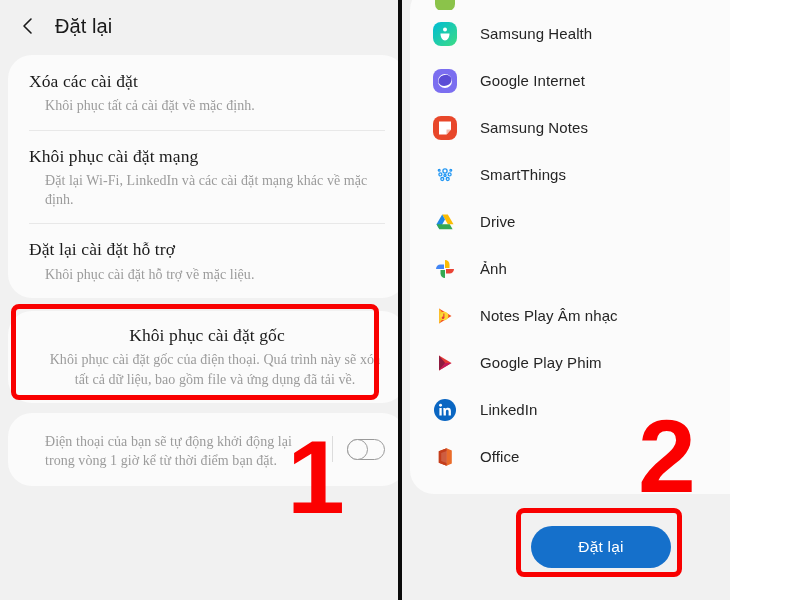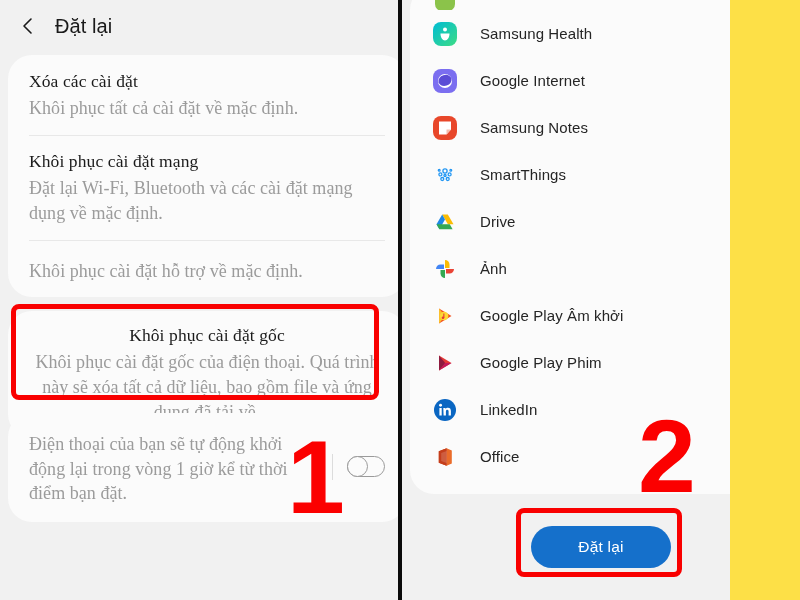--- a/index.html
+++ b/index.html
@@ -5,21 +5,21 @@
   * { box-sizing: border-box; margin: 0; padding: 0; }
   html, body {
     width: 800px; height: 600px;
     background: #000;
     font-family: "Liberation Sans", sans-serif;
     overflow: hidden;
   }
   .screenshot {
     position: relative;
     width: 800px; height: 600px;
-    background: #fde047;
+    background: #ffffff;
   }
 
   
   .panel-left {
     position: absolute;
     left: 0; top: 0;
     width: 398px; height: 600px;
     background: #f1f1f1;
     overflow: hidden;
   }
@@ -83,25 +83,26 @@
     height: 1px;
     background: #e8e8e8;
   }
   .setting-title {
     font-size: 17.5px;
     color: #1b1b1b;
     line-height: 1.28;
     letter-spacing: .1px;
   }
   .setting-desc {
-    font-size: 18px;
+    font-size: 14px;
     color: #9b9b9b;
     line-height: 1.37;
     margin-top: 4px;
     letter-spacing: .05px;
+    margin-left: 16px;
   }
 
   
   .card-reset {
     position: absolute;
     left: 0; top: 311px;
     width: 398px;
   }
   .card-reset .setting-row { padding: 13px 21px 14px 21px; text-align: center; }
 
@@ -244,24 +245,25 @@
       <span class="header-title">Đặt lại</span>
     </div>
 
     <div class="card card-main">
       <div class="setting-row">
         <div class="setting-title">Xóa các cài đặt</div>
         <div class="setting-desc">Khôi phục tất cả cài đặt về mặc định.</div>
       </div>
       <div class="setting-row">
         <div class="setting-title">Khôi phục cài đặt mạng</div>
-        <div class="setting-desc">Đặt lại Wi-Fi, Bluetooth và các cài đặt mạng dụng về mặc định.</div>
+        <div class="setting-desc">Đặt lại Wi-Fi, LinkedIn và các cài đặt mạng khác về mặc định.</div>
       </div>
       <div class="setting-row">
-        <div class="setting-desc">Khôi phục cài đặt hỗ trợ về mặc định.</div>
+        <div class="setting-title">Đặt lại cài đặt hỗ trợ</div>
+        <div class="setting-desc">Khôi phục cài đặt hỗ trợ về mặc liệu.</div>
       </div>
     </div>
 
     <div class="card card-reset">
       <div class="setting-row">
         <div class="setting-title">Khôi phục cài đặt gốc</div>
         <div class="setting-desc">Khôi phục cài đặt gốc của điện thoại. Quá trình này sẽ xóa tất cả dữ liệu, bao gồm file và ứng dụng đã tải về.</div>
       </div>
     </div>
 
@@ -379,21 +381,21 @@
       <div class="app-row">
         <span class="app-icon">
           <svg width="26" height="26" viewBox="0 0 26 26">
             <path d="M7 5.5 19.5 13 7 20.5z" fill="#f4511e"></path>
             <path d="M7 5.5 13.2 13 7 20.5z" fill="#fbc02d"></path>
             <circle cx="12.2" cy="13" r="4.2" fill="#fdd835"></circle>
             <path d="M11.3 10.6h1.1v4.1h-1.1z" fill="#e53935"></path>
             <circle cx="11" cy="14.8" r="1.3" fill="#e53935"></circle>
           </svg>
         </span>
-        <span class="app-label">Google Play Âm khởi</span>
+        <span class="app-label">Notes Play Âm nhạc</span>
       </div>
 
       <div class="app-row">
         <span class="app-icon">
           <svg width="26" height="26" viewBox="0 0 26 26">
             <path d="M7 5.5 19.5 13 7 20.5z" fill="#e53935"></path>
             <path d="M7 5.5 13.2 13 7 20.5z" fill="#8e1b3f"></path>
             <path d="M13.2 13 19.5 13 7 20.5z" fill="#c2185b"></path>
           </svg>
         </span>

